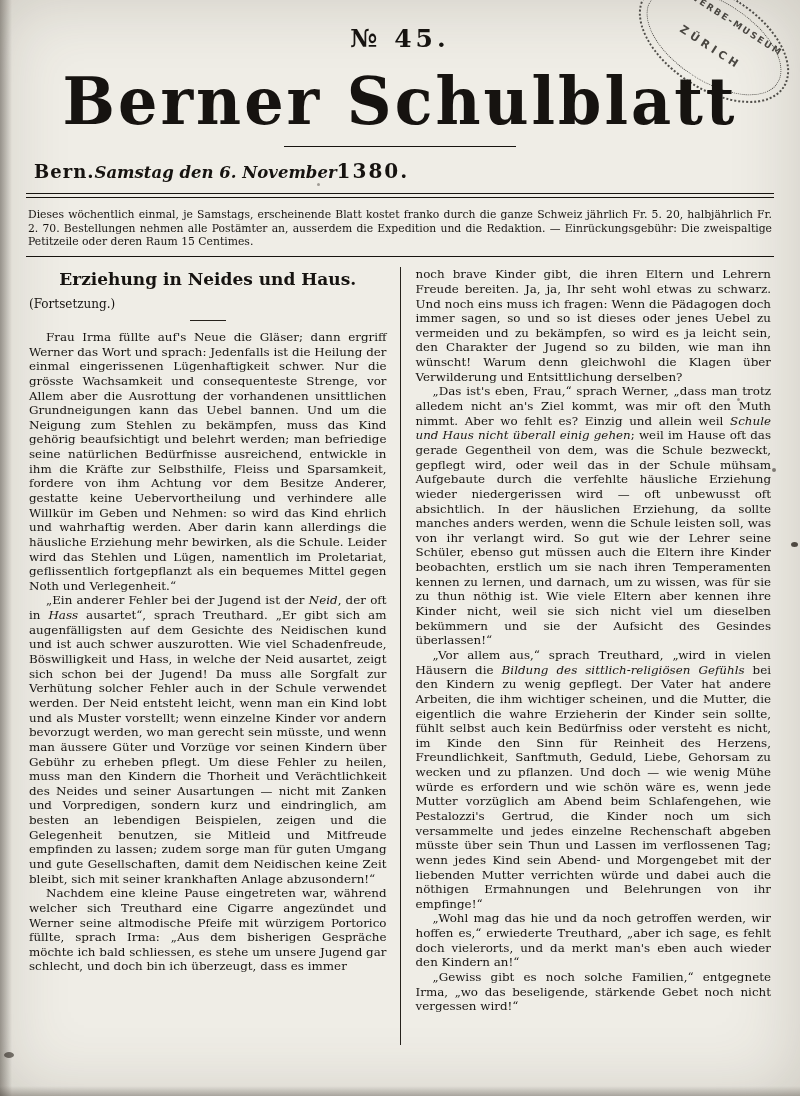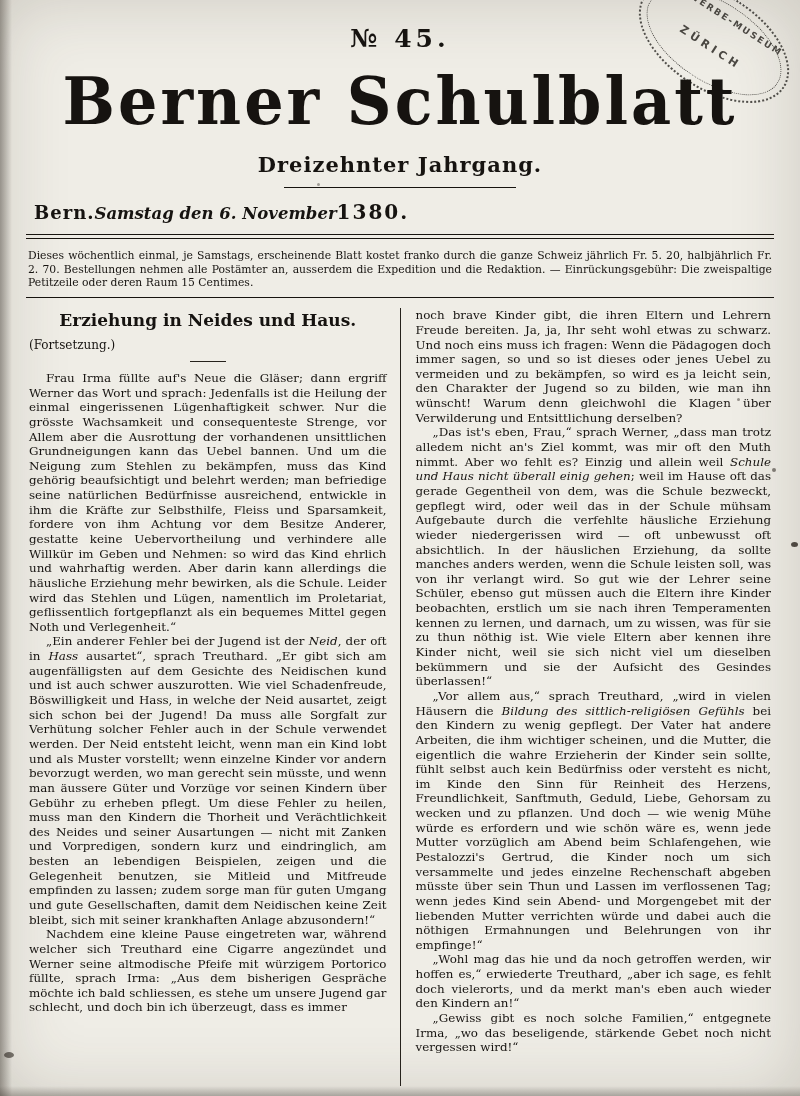--- a/index.html
+++ b/index.html
@@ -84,21 +84,20 @@
     <div class="stamp-text stamp-line1">GEWERBE-MUSEUM</div>
     <div class="stamp-text stamp-line2">ZÜRICH</div>
   </div>
 
   <div class="inner">
 
     <div class="issue">№ 45.</div>
 
     <div class="masthead">Berner Schulblatt</div>
 
-    <div class="subtitle">Dreizehnter Jahrgang.</div>
     <div class="rule-short"></div>
 
     <div class="dateline">
       <span class="dl-left">Bern.</span>
       <span class="dl-center">Samstag den 6. November</span>
       <span class="dl-right">1380.</span>
     </div>
 
     <div class="double-rule"></div>
 

